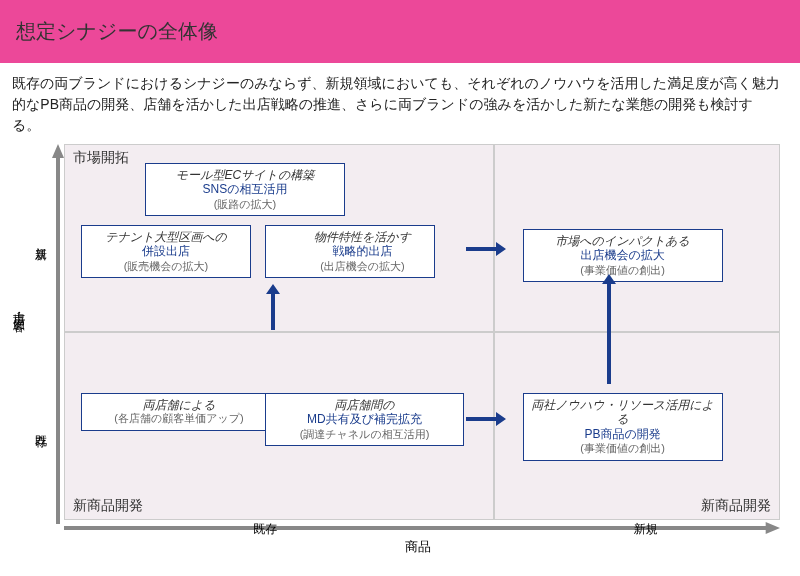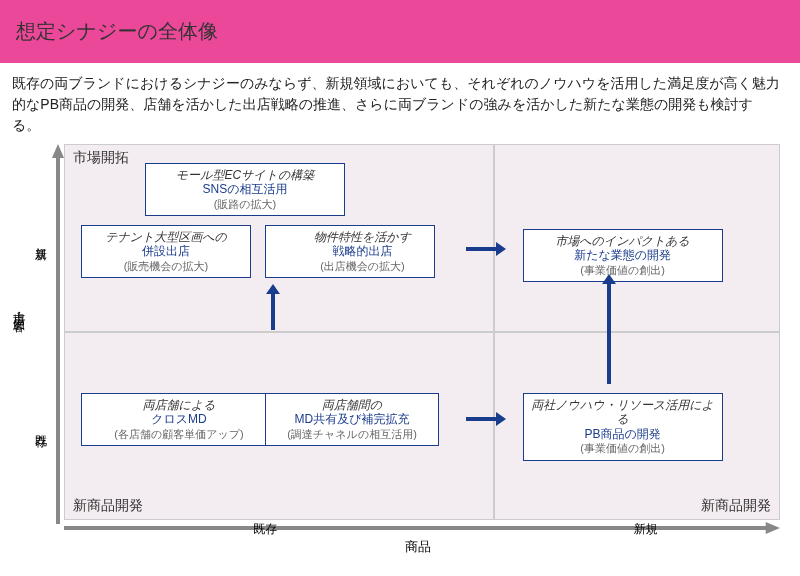--- a/index.html
+++ b/index.html
@@ -69,32 +69,31 @@
       <div class="box" style="left:200px; top:80px; width:170px;padding-left:31px;">
         <div class="sub">物件特性を活かす</div>
         <div class="main">戦略的出店</div>
         <div class="note">(出店機会の拡大)</div>
       </div>
     </div>
 
     <div class="cell cell-tr">
       <div class="box" style="left:28px; top:56px; width:200px;margin-top:28px;">
         <div class="sub">市場へのインパクトある</div>
-        <div class="main">新たな業態の開発</div>
+        <div class="main">出店機会の拡大</div>
         <div class="note">(事業価値の創出)</div>
       </div>
     </div>
 
     <div class="cell cell-bl">
       <div class="box" style="left:16px; top:60px; width:196px;">
         <div class="sub">両店舗による</div>
-        <div class="main">クロスMD</div>
         <div class="note">(各店舗の顧客単価アップ)</div>
       </div>
-      <div class="box" style="left:200px; top:60px; width:174px;">
+      <div class="box" style="left:200px; top:60px; width:199px;">
         <div class="sub">両店舗間の</div>
         <div class="main">MD共有及び補完拡充</div>
         <div class="note">(調達チャネルの相互活用)</div>
       </div>
       <div class="corner-label" style="bottom:4px; left:8px;">新商品開発</div>
     </div>
 
     <div class="cell cell-br">
       <div class="box" style="left:28px; top:60px; width:200px;">
         <div class="sub">両社ノウハウ・リソース活用による</div>

